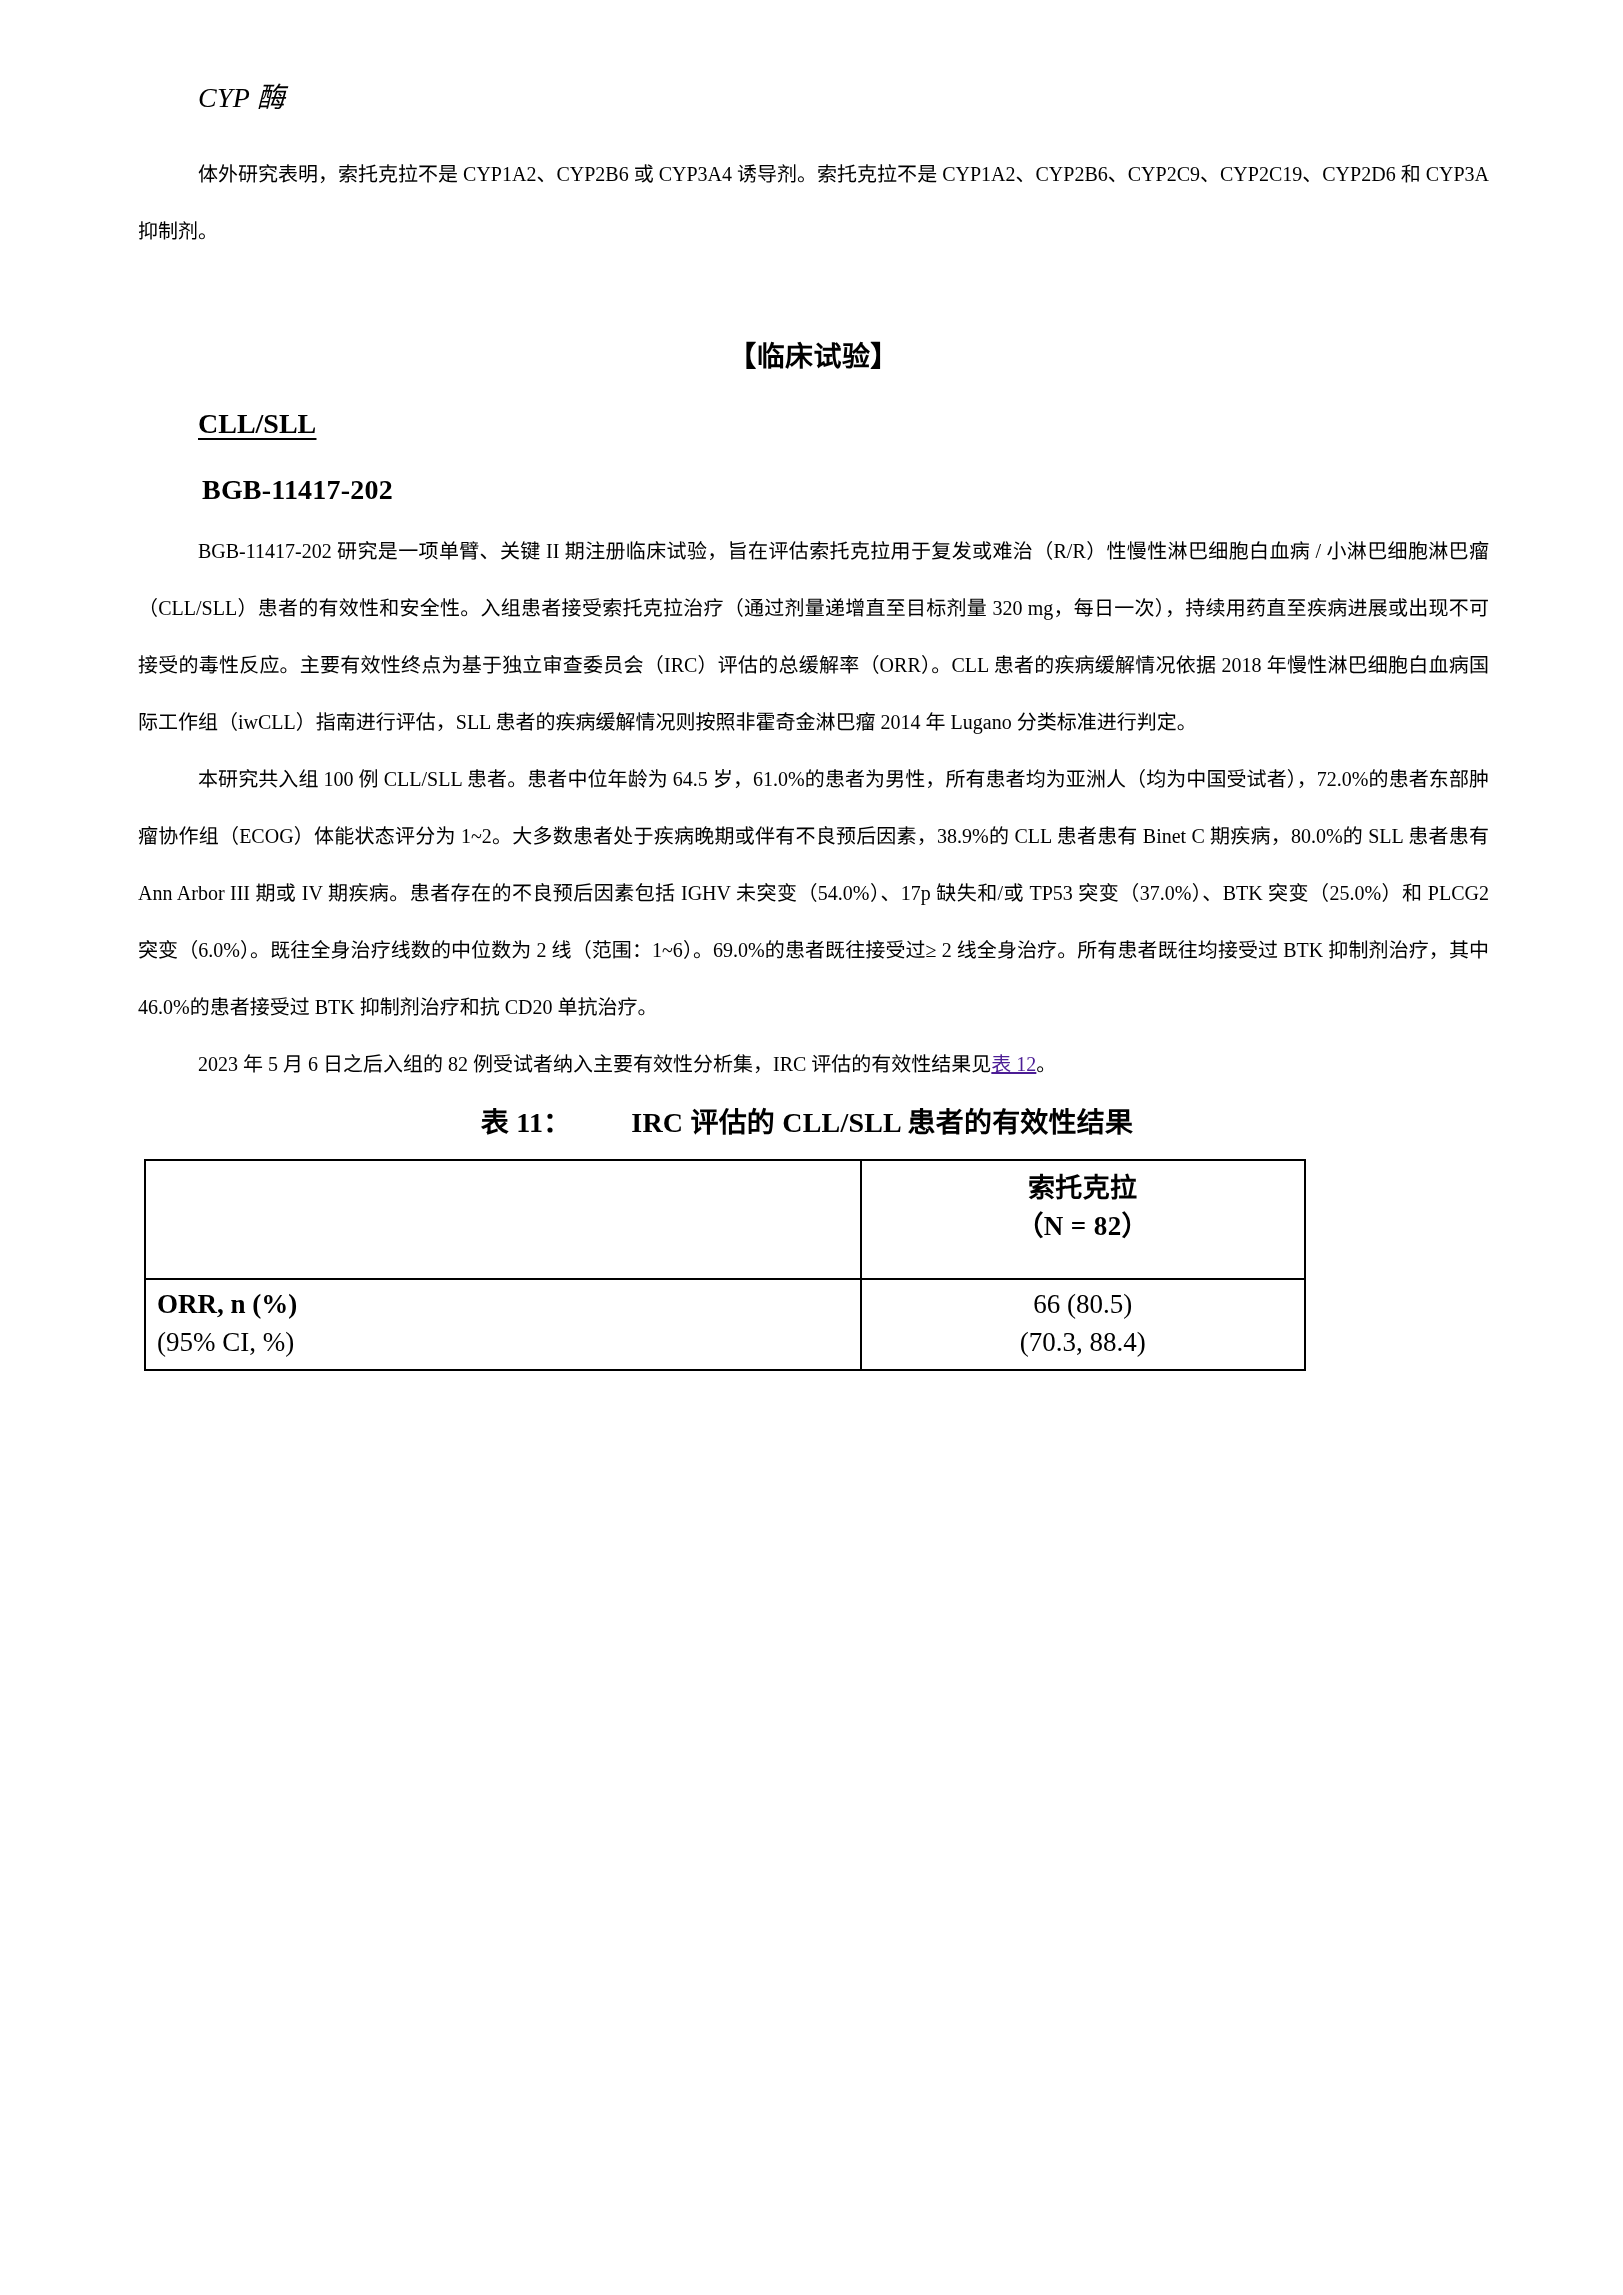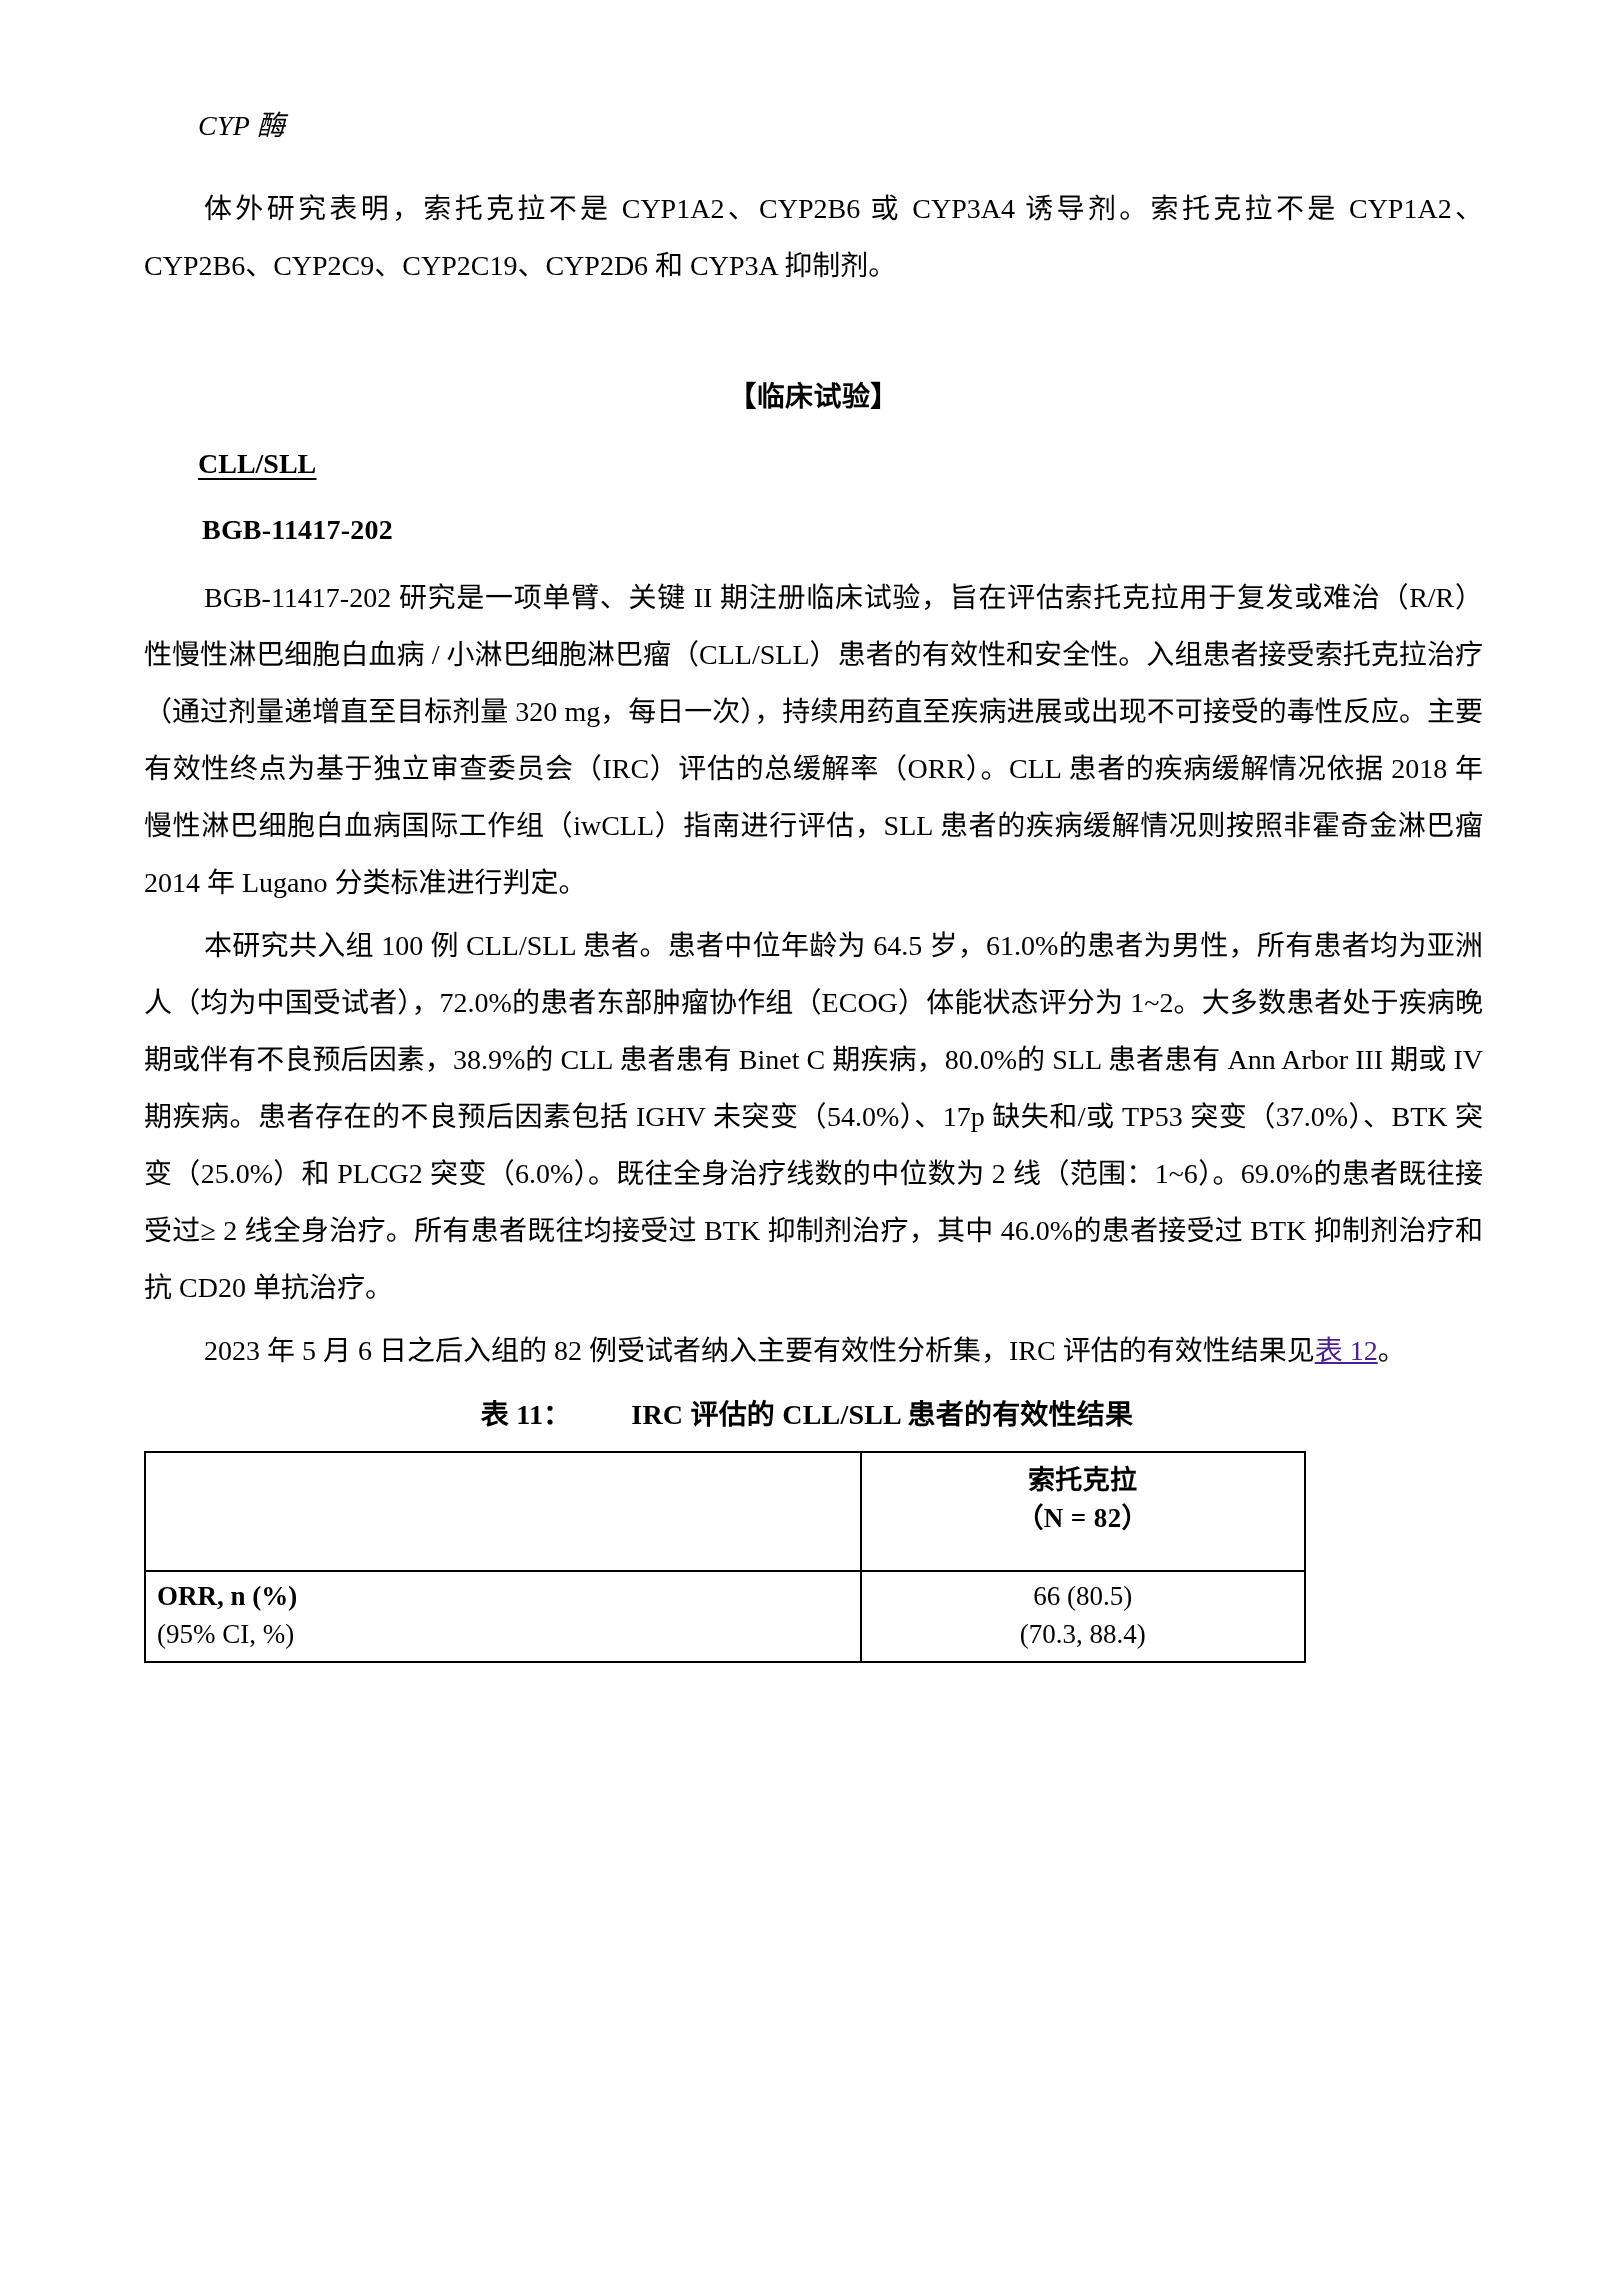--- a/index.html
+++ b/index.html
@@ -32,28 +32,28 @@
     width: 1351px;
   }
 
   
   .sub-head-italic {
     font-style: italic;
     font-size: 28px;
     line-height: 1.0;
     text-indent: 60px;
     margin: 0;
-    padding-top: 112px;
+    padding-top: 84px;
     letter-spacing: 0.3px;
   }
 
   p.body {
-    font-size: 28px;
+    font-size: 20px;
     line-height: 57px;
-    margin: 6px;
+    margin: 0;
     text-align: justify;
     text-justify: inter-ideograph;
     text-indent: 60px;
     letter-spacing: 0px;
   }
 
   .gap-lg   { height: 78px; }
   .gap-md   { height: 34px; }
   .gap-sm   { height: 14.6px; }
   .gap-xs   { height: 8px; }

